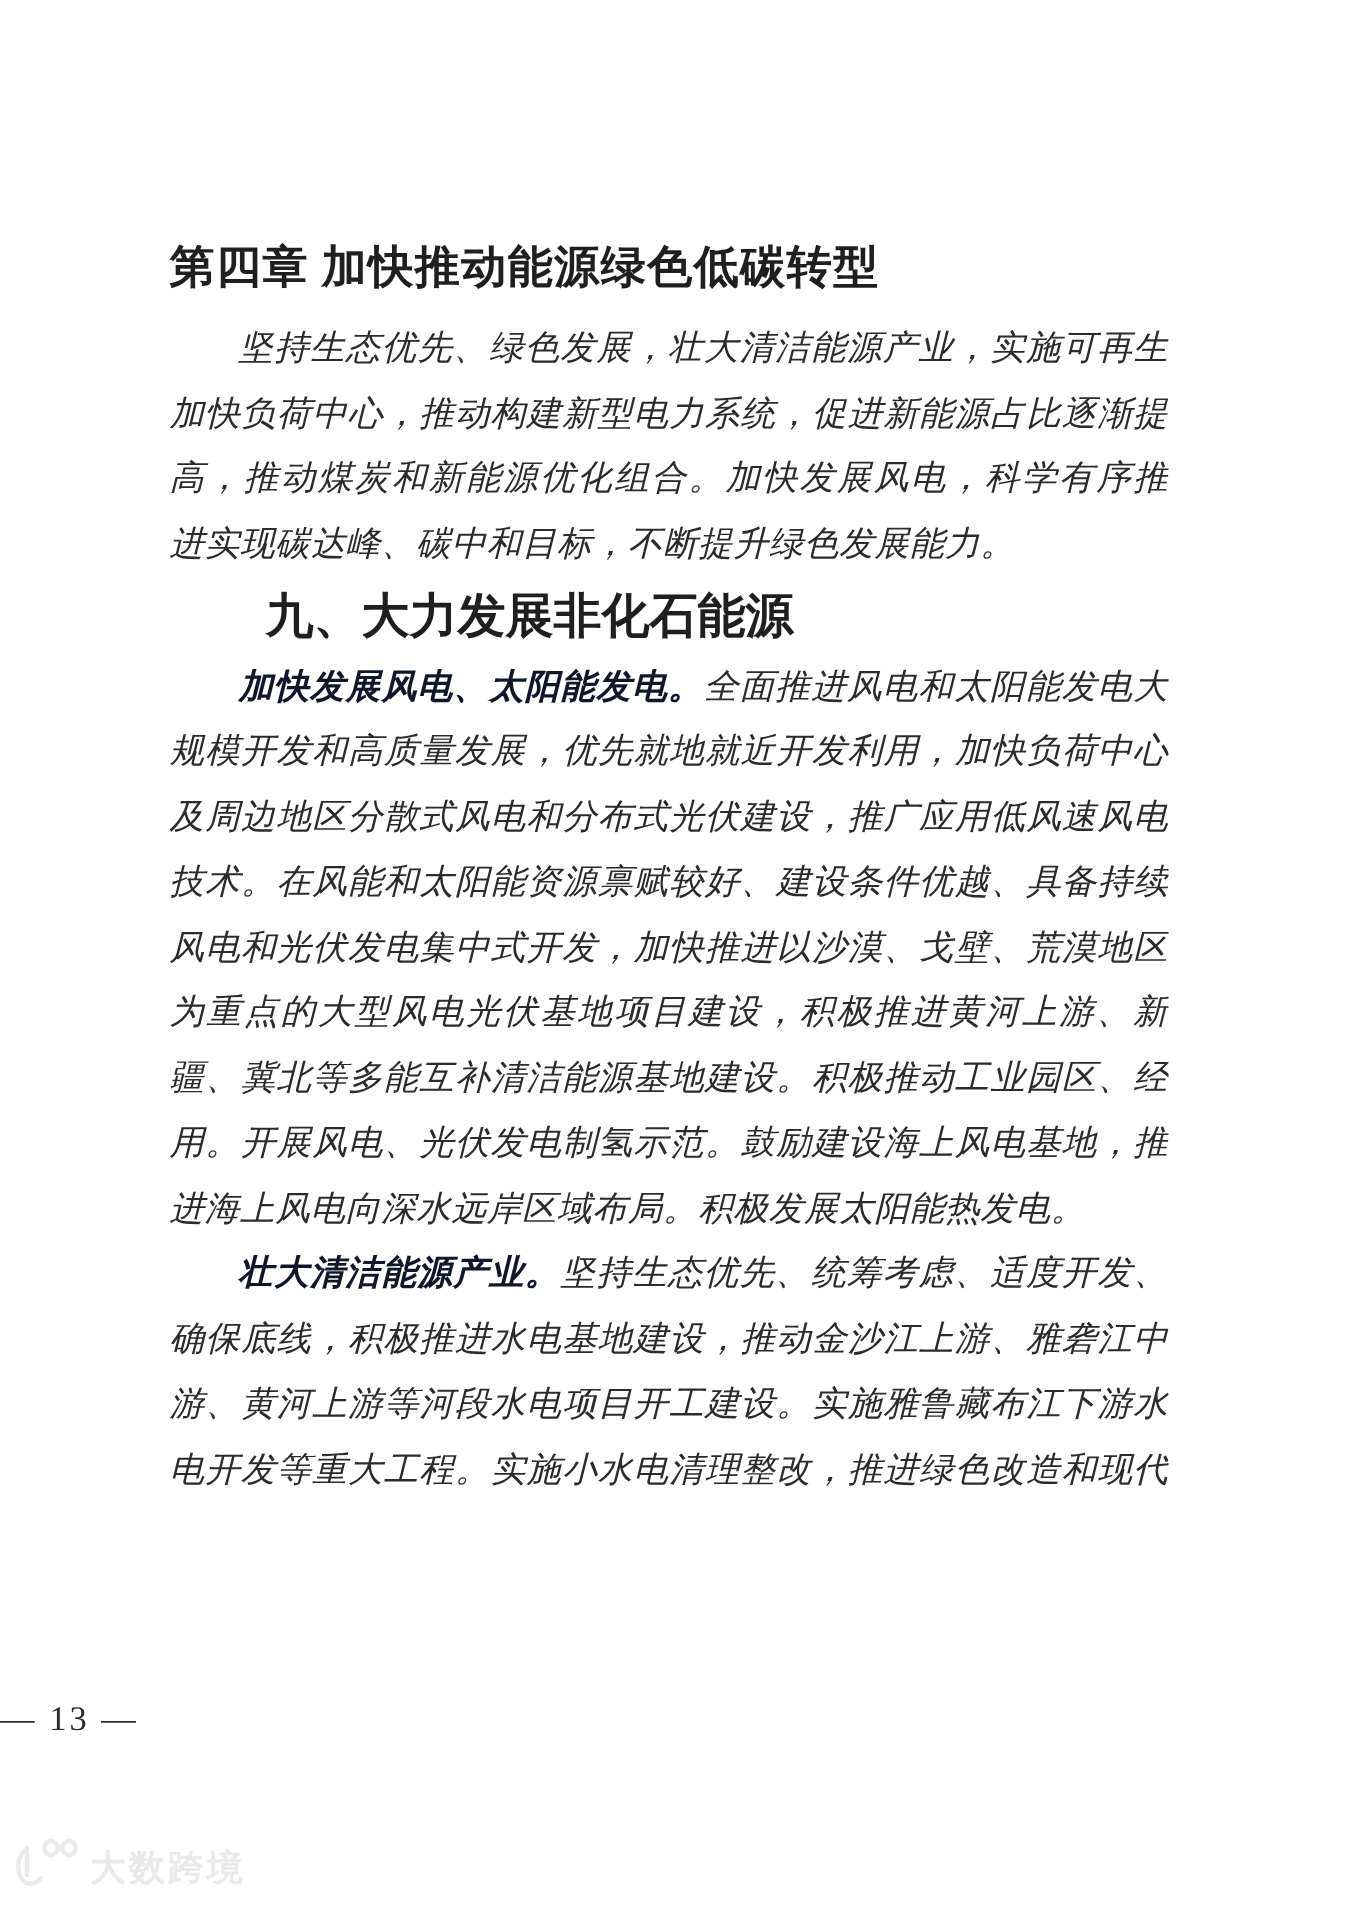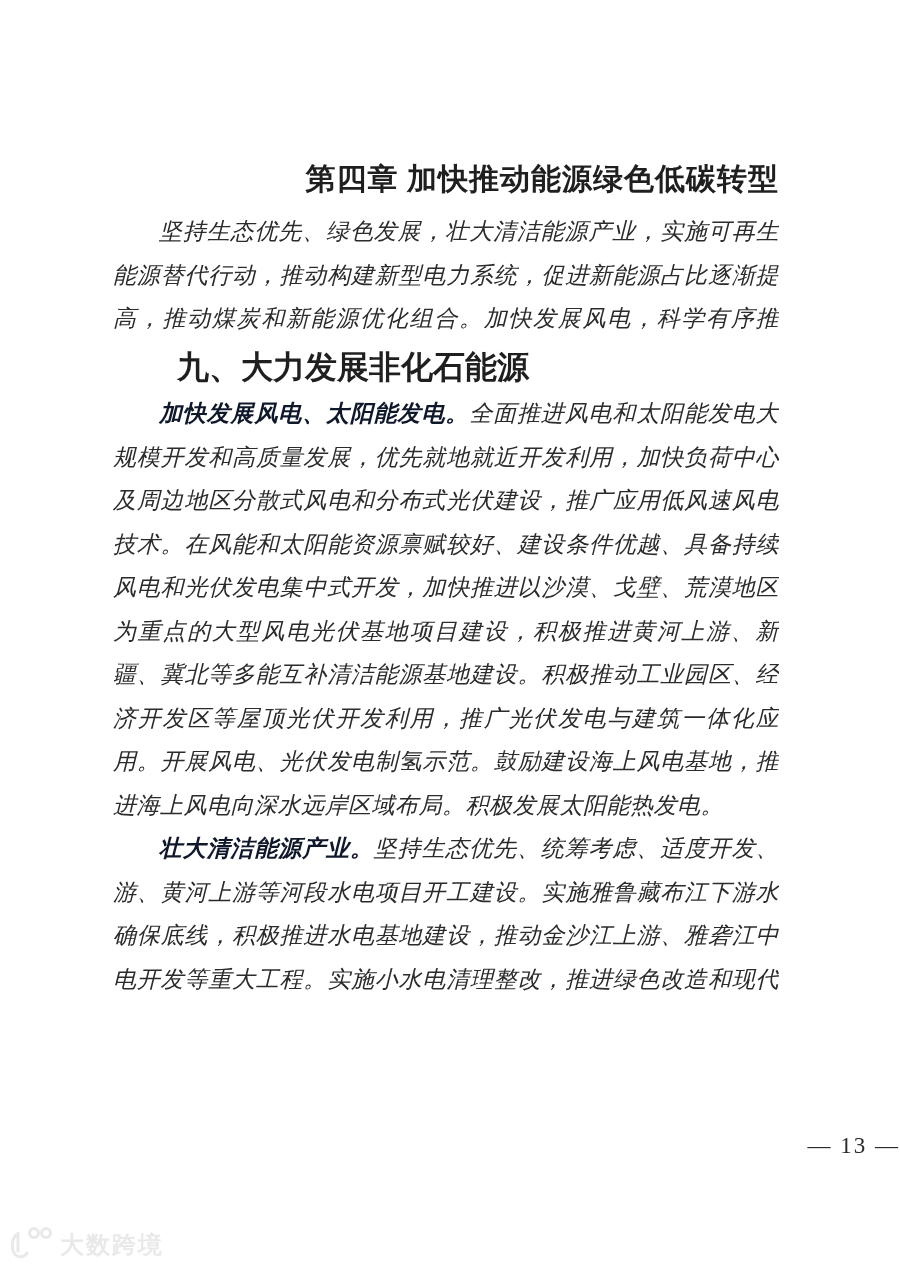--- a/index.html
+++ b/index.html
@@ -17,21 +17,21 @@
     color: #2b2b2b;
   }
   .content {
     position: absolute;
     left: 113px;
     top: 0;
     width: 666px;
   }
   .doc-title {
     margin-top: 160px;
-    text-align: right;
+    text-align: left;
     font-size: 30px;
     font-weight: 700;
     line-height: 38px;
     color: #1f1f1f;
     letter-spacing: 1px;
   }
   .doc-body {
     margin-top: 12px;
   }
   .line {
@@ -64,21 +64,21 @@
     line-height: 43.5px;
     text-indent: 2em;
     margin-top: 5px;
     margin-bottom: 3px;
   }
   .page-footer {
     position: absolute;
     top: 1133px;
     left: 0;
     width: 100%;
-    text-align: right;
+    text-align: left;
     font-size: 23px;
     color: #2b2b2b;
     letter-spacing: 2px;
   }
   .watermark {
     position: absolute;
     left: 8px;
     bottom: 8px;
     display: flex;
     align-items: center;
@@ -101,36 +101,36 @@
 <body>
 
 <div class="page">
 
   <div class="content">
     <div class="doc-title">第四章 加快推动能源绿色低碳转型</div>
 
     <div class="doc-body">
 
     <div class="line first">坚持生态优先、绿色发展，壮大清洁能源产业，实施可再生</div>
-        <div class="line">能源替代行动，推动构建新型电力系统，促进新能源占比逐渐提</div>
+        <div class="line">加快负荷中心，推动构建新型电力系统，促进新能源占比逐渐提</div>
         <div class="line">高，推动煤炭和新能源优化组合。加快发展风电，科学有序推</div>
+        <div class="line last">进实现碳达峰、碳中和目标，不断提升绿色发展能力。</div>
         <div class="section-heading">九、大力发展非化石能源</div>
         <div class="line first"><span class="lead">加快发展风电、太阳能发电。</span>全面推进风电和太阳能发电大</div>
         <div class="line">规模开发和高质量发展，优先就地就近开发利用，加快负荷中心</div>
         <div class="line">及周边地区分散式风电和分布式光伏建设，推广应用低风速风电</div>
         <div class="line">技术。在风能和太阳能资源禀赋较好、建设条件优越、具备持续</div>
         <div class="line">风电和光伏发电集中式开发，加快推进以沙漠、戈壁、荒漠地区</div>
         <div class="line">为重点的大型风电光伏基地项目建设，积极推进黄河上游、新</div>
         <div class="line">疆、冀北等多能互补清洁能源基地建设。积极推动工业园区、经</div>
-        <div class="line">济开发区等屋顶光伏开发利用，推广光伏发电与建筑一体化应</div>
         <div class="line">用。开展风电、光伏发电制氢示范。鼓励建设海上风电基地，推</div>
         <div class="line last">进海上风电向深水远岸区域布局。积极发展太阳能热发电。</div>
         <div class="line first"><span class="lead">壮大清洁能源产业。</span>坚持生态优先、统筹考虑、适度开发、</div>
+        <div class="line">确保底线，积极推进水电基地建设，推动金沙江上游、雅砻江中</div>
         <div class="line">游、黄河上游等河段水电项目开工建设。实施雅鲁藏布江下游水</div>
-        <div class="line">确保底线，积极推进水电基地建设，推动金沙江上游、雅砻江中</div>
         <div class="line">电开发等重大工程。实施小水电清理整改，推进绿色改造和现代</div>
       </div>
   </div>
 
   <div class="page-footer">— 13 —</div>
 
   <div class="watermark">
     <span class="logo-mark">
       <svg width="46" height="36" viewBox="0 0 46 36" aria-hidden="true">
         <g fill="none" stroke="#e9e9e9" stroke-width="3" stroke-linecap="round">

